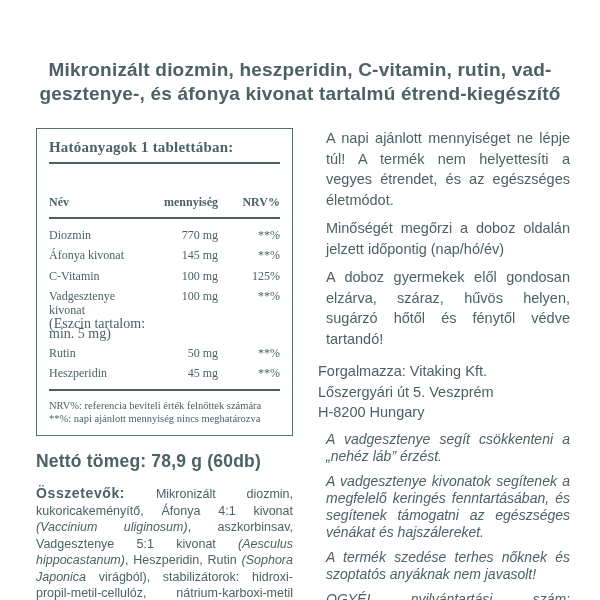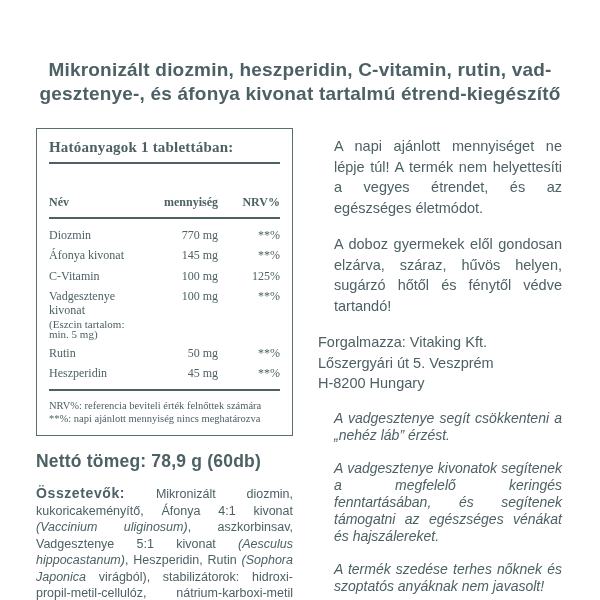--- a/index.html
+++ b/index.html
@@ -29,31 +29,31 @@
     box-sizing:border-box;width:257px;font-family:Liberation Serif, serif;
   }
   .facts .t-title{font-weight:bold;font-size:15px;padding:2px 0 6px 0;letter-spacing:.2px;}
   .facts .rule{border-top:2.5px solid #4d6164;margin:0;}
   .facts .t-head{display:flex;align-items:flex-end;font-weight:bold;font-size:12px;padding:7px 0 7px 0;margin-top:24px;}
   .facts .t-body{padding:5px 0 6px 0;}
   .facts .t-row{display:flex;align-items:flex-start;font-size:12px;line-height:14px;padding:3.5px 0 3px 0;}
   .c-name{flex:1;text-align:left;}
   .c-amount{width:72px;text-align:right;}
   .c-nrv{width:62px;text-align:right;}
-  .row-note{font-size:11px;line-height:10px;padding-top:2px;}
+  .row-note{font-size:14px;line-height:10px;padding-top:2px;}
   .facts .t-foot{font-size:10.5px;line-height:13px;padding-top:8px;}
 
   
   .net-weight{margin-top:15px;font-weight:bold;font-size:17.5px;letter-spacing:.2px;}
   .ingredients{margin-top:13px;font-size:12.5px;line-height:16.5px;text-align:justify;}
   .ingredients .ing-label{font-weight:bold;font-size:14px;letter-spacing:.6px;}
   .ingredients .lat{font-style:italic;}
 
   
-  .col-right p{margin:16px;}
+  .col-right p{margin:8px;}
   .p-reg{font-size:14.5px;line-height:20.5px;text-align:justify;}
   .p-it{font-style:italic;font-size:14px;line-height:17px;text-align:justify;}
   .mt2{margin-top:12px;}
   .mt3{margin-top:14px;}
   .addr-line{font-size:14.5px;line-height:20.5px;}
 </style>
 </head>
 <body>
 
 <div class="sheet">
@@ -128,20 +128,21 @@
     <div class="ingredients">
       <span class="ing-label">Összetevők:</span><span> Mikronizált diozmin, kukoricakeményítő, Áfonya 4:1 kivonat </span><span class="lat">(Vaccinium uliginosum)</span><span>, aszkorbinsav, Vadgesztenye 5:1 kivonat </span><span class="lat">(Aesculus hippocastanum)</span><span>, Heszperidin, Rutin </span><span class="lat">(Sophora Japonica</span><span> virágból), stabilizátorok: hidroxi-propil-metil-cellulóz, nátrium-karboxi-metil keményítő, csomósodást gátló anyagok: zsírsavak magnézium sói, szilícium-dioxid.</span>
     </div>
 
   </div>
 
   <div class="col-right">
 
     <p class="p-reg">A napi ajánlott mennyiséget ne lépje túl! A termék nem helyettesíti a vegyes étrendet, és az egészséges életmódot.</p>
 
+    <p class="p-reg mt2">Minőségét megőrzi a doboz oldalán jelzett időpontig (nap/hó/év)</p>
 
     <p class="p-reg mt3">A doboz gyermekek elől gondosan elzárva, száraz, hűvös helyen, sugárzó hőtől és fénytől védve tartandó!</p>
 
     <div class="mt2">
       <div class="addr-line">Forgalmazza: Vitaking Kft.</div>
       <div class="addr-line">Lőszergyári út 5. Veszprém</div>
       <div class="addr-line">H-8200 Hungary</div>
     </div>
 
     <p class="p-it mt3">A vadgesztenye segít csökkenteni a „nehéz láb” érzést.</p>

